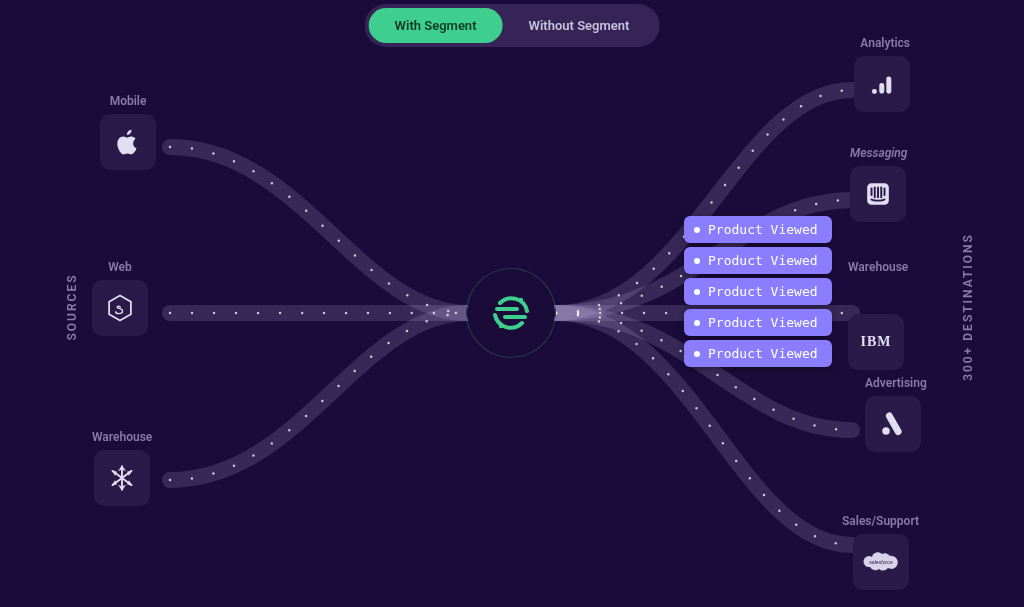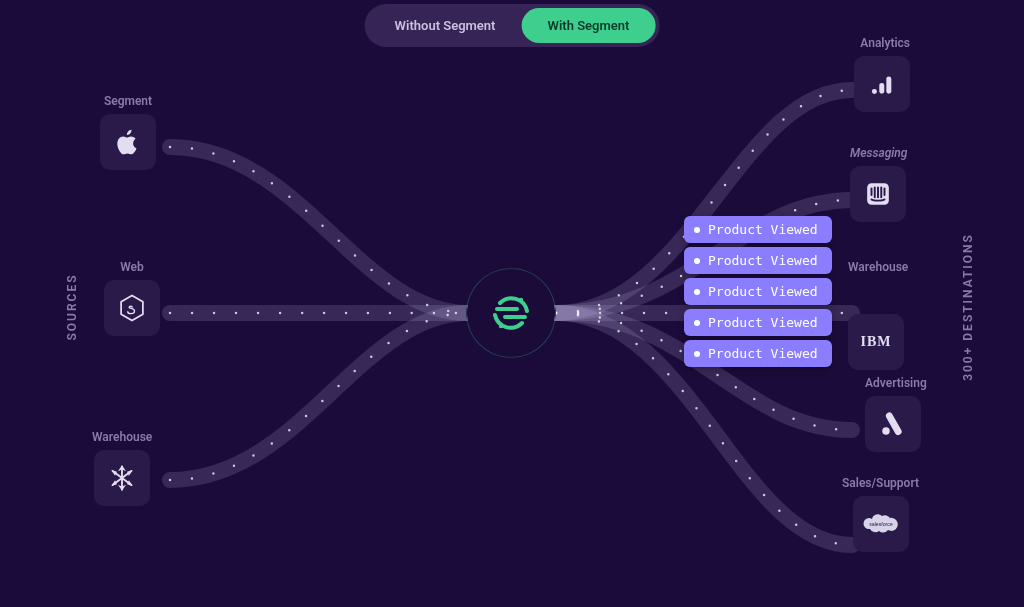--- a/index.html
+++ b/index.html
@@ -167,37 +167,37 @@
   <path class="flowdots" d="M556 313 C 690 313, 740 200, 852 200"></path>
   <path class="flowpath" d="M556 313 C 690 313, 740 313, 852 313"></path>
   <path class="flowdots" d="M556 313 C 690 313, 740 313, 852 313"></path>
   <path class="flowpath" d="M556 313 C 690 313, 740 430, 852 430"></path>
   <path class="flowdots" d="M556 313 C 690 313, 740 430, 852 430"></path>
   <path class="flowpath" d="M556 313 C 690 313, 740 545, 852 545"></path>
   <path class="flowdots" d="M556 313 C 690 313, 740 545, 852 545"></path>
 </svg>
 
 <div class="toggle">
+  <div class="toggle-item active">With Segment</div>
   <div class="toggle-item">Without Segment</div>
-  <div class="toggle-item active">With Segment</div>
 </div>
 
 <div class="vlabel left">SOURCES</div>
 <div class="vlabel right">300+ DESTINATIONS</div>
 
 <div class="node" style="left:100px; top:94px;">
-  <div class="label">Segment</div>
+  <div class="label">Mobile</div>
   <div class="card">
     <svg width="28" height="28" viewBox="0 0 24 24" fill="currentColor">
         <path d="M16.4 13.2c0-2.6 2.1-3.8 2.2-3.9-1.2-1.7-3-1.9-3.6-2-1.5-.2-3 .9-3.8.9s-2-.9-3.3-.9c-1.7 0-3.3 1-4.2 2.6-1.8 3.1-.5 7.7 1.3 10.2.9 1.2 1.9 2.6 3.2 2.5 1.3-.1 1.8-.8 3.3-.8s2 .8 3.3.8 2.2-1.2 3.1-2.4c1-1.4 1.4-2.8 1.4-2.9-.1 0-2.9-1.1-2.9-4.1zM14 4.6c.7-.8 1.1-2 1-3.1-1 0-2.2.7-2.9 1.5-.6.7-1.2 1.9-1 3 1.1.1 2.2-.6 2.9-1.4z"></path>
       </svg>
   </div>
 </div>
 
-<div class="node" style="left:104px; top:260px;text-align:center;">
+<div class="node" style="left:92px; top:260px;text-align:center;">
   <div class="label">Web</div>
   <div class="card">
     <svg width="30" height="30" viewBox="0 0 24 24" fill="none" stroke="currentColor" stroke-width="1.4">
         <path d="M12 2l8.7 5v10L12 22l-8.7-5V7L12 2z"></path>
         <path d="M8.5 14.5c0 1.3 1 2 2.6 2 2 0 2.9-.9 2.9-2.1 0-1.5-1-1.8-2.7-2.1-1.3-.2-1.6-.4-1.6-.9 0-.4.4-.8 1.3-.8.9 0 1.3.4 1.4 1" stroke-width="1.1"></path>
       </svg>
   </div>
 </div>
 
 <div class="node" style="left:92px; top:430px;">
@@ -261,21 +261,21 @@
 <div class="node" style="left:846px; top:376px;margin-left:19px;">
   <div class="label">Advertising</div>
   <div class="card">
     <svg width="28" height="28" viewBox="0 0 24 24" fill="currentColor">
         <path d="M11 3l8 14a3 3 0 11-5.2 3L6 6a3 3 0 015-3z"></path>
         <circle cx="6" cy="18" r="3.2"></circle>
       </svg>
   </div>
 </div>
 
-<div class="node" style="left:842px; top:476px;">
+<div class="node" style="left:842px; top:514px;">
   <div class="label">Sales/Support</div>
   <div class="card" style="margin:0 auto;">
     <svg width="40" height="28" viewBox="0 0 40 28">
         <path fill="#d9d3ea" d="M11 9a6 6 0 0110-3 6 6 0 018 2 6.5 6.5 0 11-2 12 6 6 0 01-9 1 6 6 0 01-9-2 5.5 5.5 0 112-10z"></path>
         <text x="20" y="16" text-anchor="middle" font-size="5.2" font-family="Arial" fill="#2a1a4a">salesforce</text>
       </svg>
   </div>
 </div>
 
 <div class="events">

